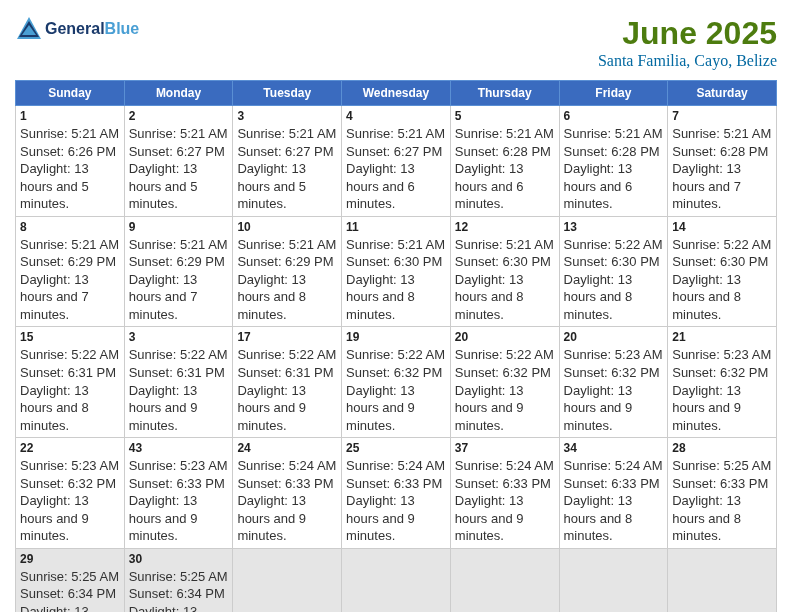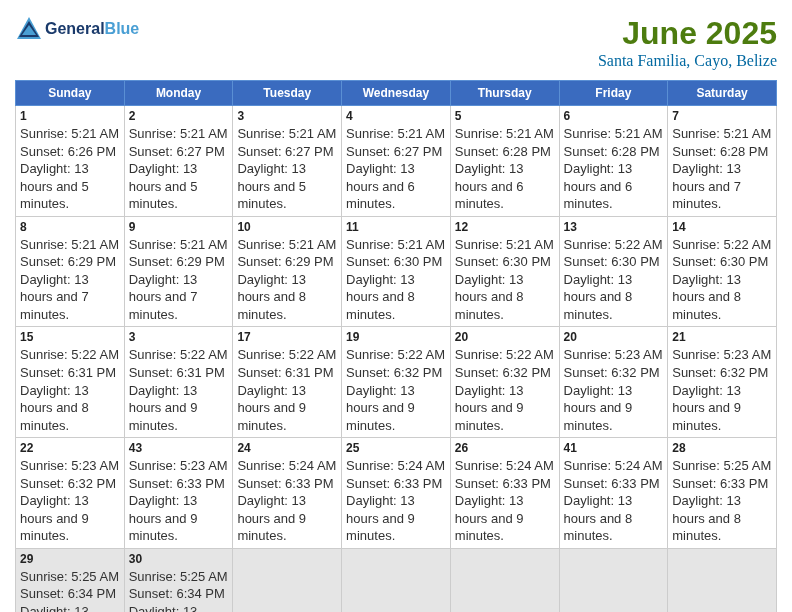--- a/index.html
+++ b/index.html
@@ -320,29 +320,29 @@
           </td>
           <td>
             <span class="day-num">25</span>
         <div class="day-info">
           <span>Sunrise: 5:24 AM</span><br>
           <span>Sunset: 6:33 PM</span><br>
           <span>Daylight: 13 hours and 9 minutes.</span>
         </div>
           </td>
           <td>
-            <span class="day-num">26</span>
+            <span class="day-num">37</span>
         <div class="day-info">
           <span>Sunrise: 5:24 AM</span><br>
           <span>Sunset: 6:33 PM</span><br>
           <span>Daylight: 13 hours and 9 minutes.</span>
         </div>
           </td>
           <td>
-            <span class="day-num">41</span>
+            <span class="day-num">34</span>
         <div class="day-info">
           <span>Sunrise: 5:24 AM</span><br>
           <span>Sunset: 6:33 PM</span><br>
           <span>Daylight: 13 hours and 8 minutes.</span>
         </div>
           </td>
           <td>
             <span class="day-num">28</span>
         <div class="day-info">
           <span>Sunrise: 5:25 AM</span><br>

